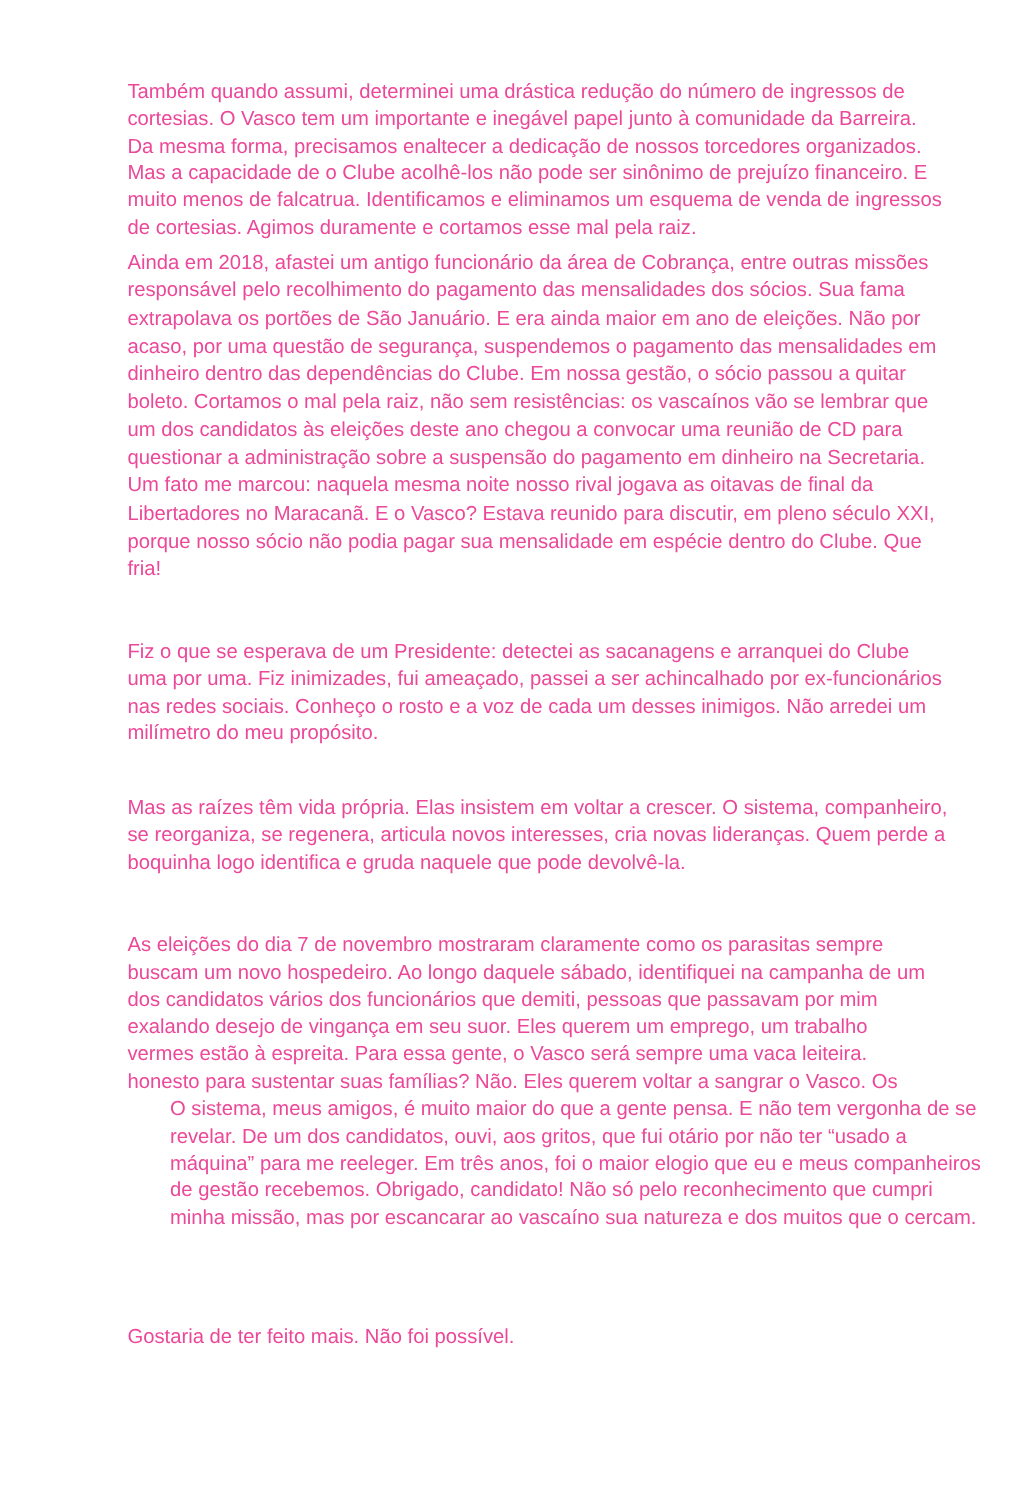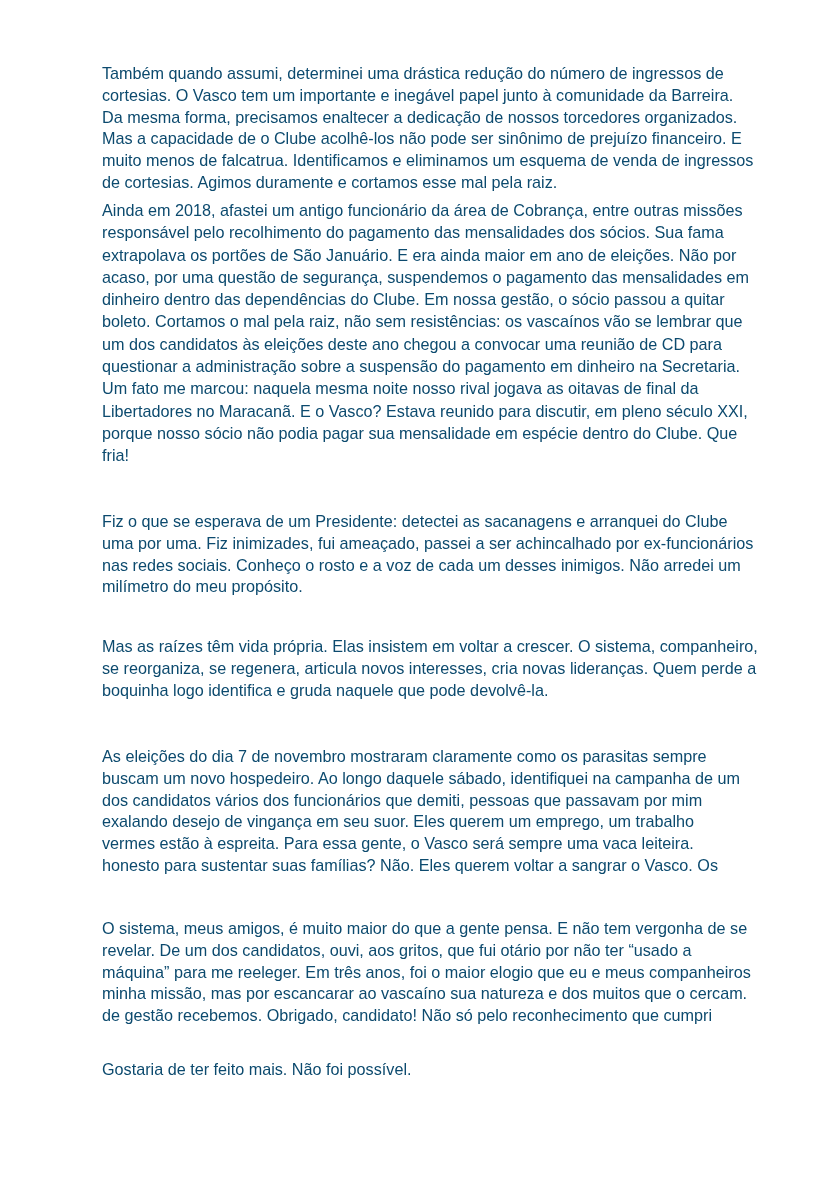--- a/index.html
+++ b/index.html
@@ -4,31 +4,31 @@
 <style>
   html, body { margin: 0; padding: 0; background: #ffffff; }
   body { width: 823px; height: 1199px; position: relative; overflow: hidden; }
   .page {
     position: absolute; left: 0; top: 0; width: 823px; height: 1199px;
     background: #ffffff;
   }
   .para {
     position: absolute; left: 102px;
     font-family: "Liberation Sans", sans-serif;
-    font-size: 16.2px; color: #0c4a6e;
+    font-size: 16.2px; color: #ec4899;
     line-height: 21.8px;
   }
   .line { display: block; white-space: nowrap; height: 21.8px; }
   #p1 { top: 63px; }
   #p2 { top: 199px; line-height: 22.3px; }
   #p2 .line { height: 22.3px; }
   #p3 { top: 511px; }
   #p4 { top: 636px; }
   #p5 { top: 746px; }
-  #p6 { top: 918px; }
+  #p6 { top: 877px; margin-left: 34px; }
   #p7 { top: 1059px; text-align: right; }
 </style>
 </head>
 <body>
 
 <div class="page">
 
   <div class="para" id="p1">
     <span class="line">Também quando assumi, determinei uma drástica redução do número de ingressos de</span>
     <span class="line">cortesias. O Vasco tem um importante e inegável papel junto à comunidade da Barreira.</span>
@@ -72,21 +72,21 @@
     <span class="line">dos candidatos vários dos funcionários que demiti, pessoas que passavam por mim</span>
     <span class="line">exalando desejo de vingança em seu suor. Eles querem um emprego, um trabalho</span>
     <span class="line">vermes estão à espreita. Para essa gente, o Vasco será sempre uma vaca leiteira.</span>
     <span class="line">honesto para sustentar suas famílias? Não. Eles querem voltar a sangrar o Vasco. Os</span>
   </div>
 
   <div class="para" id="p6">
     <span class="line">O sistema, meus amigos, é muito maior do que a gente pensa. E não tem vergonha de se</span>
     <span class="line">revelar. De um dos candidatos, ouvi, aos gritos, que fui otário por não ter “usado a</span>
     <span class="line">máquina” para me reeleger. Em três anos, foi o maior elogio que eu e meus companheiros</span>
+    <span class="line">de gestão recebemos. Obrigado, candidato! Não só pelo reconhecimento que cumpri</span>
     <span class="line">minha missão, mas por escancarar ao vascaíno sua natureza e dos muitos que o cercam.</span>
-    <span class="line">de gestão recebemos. Obrigado, candidato! Não só pelo reconhecimento que cumpri</span>
   </div>
 
   <div class="para" id="p7">
     <span class="line">Gostaria de ter feito mais. Não foi possível.</span>
   </div>
 
 </div>
 
 </body></html>

